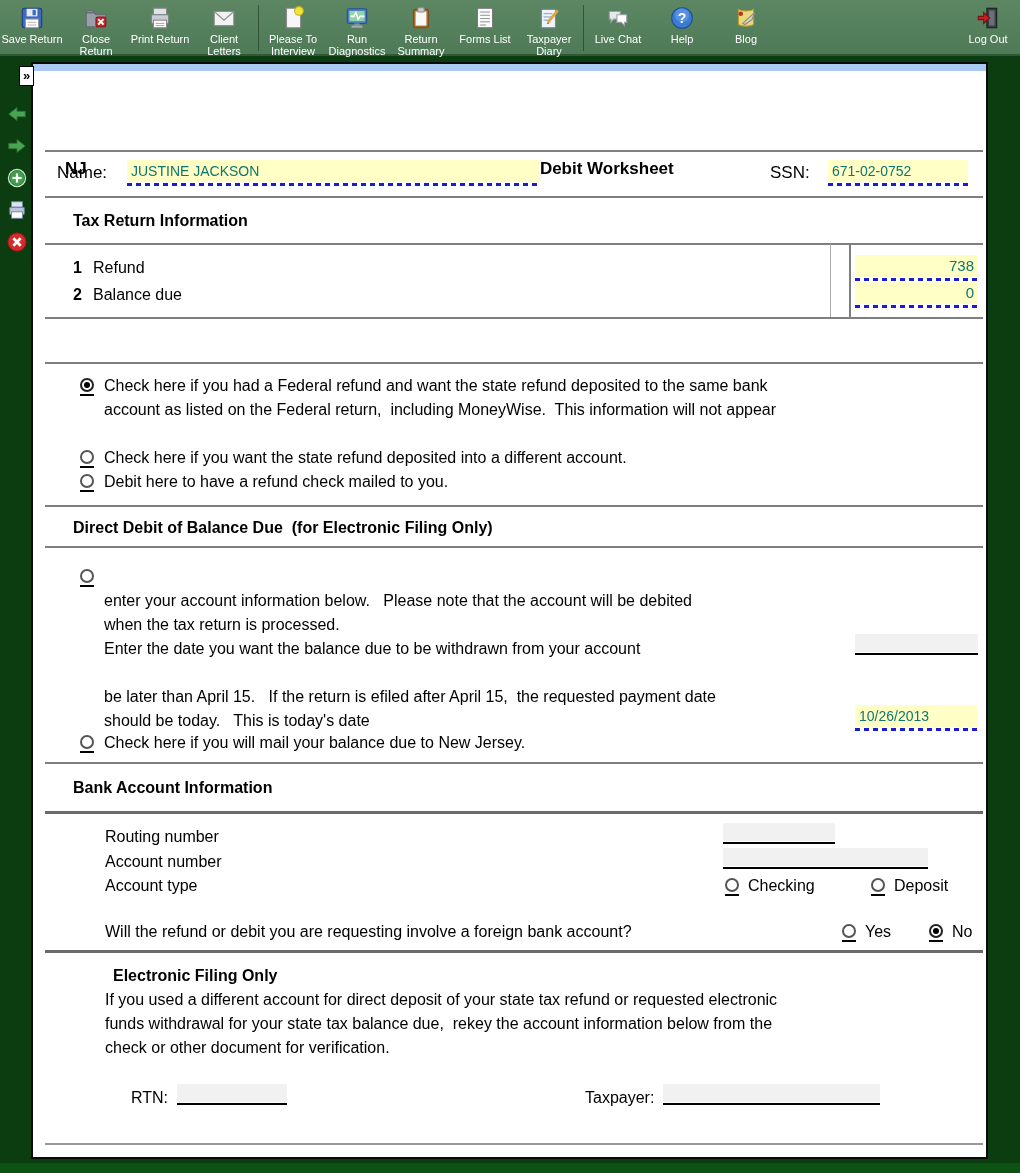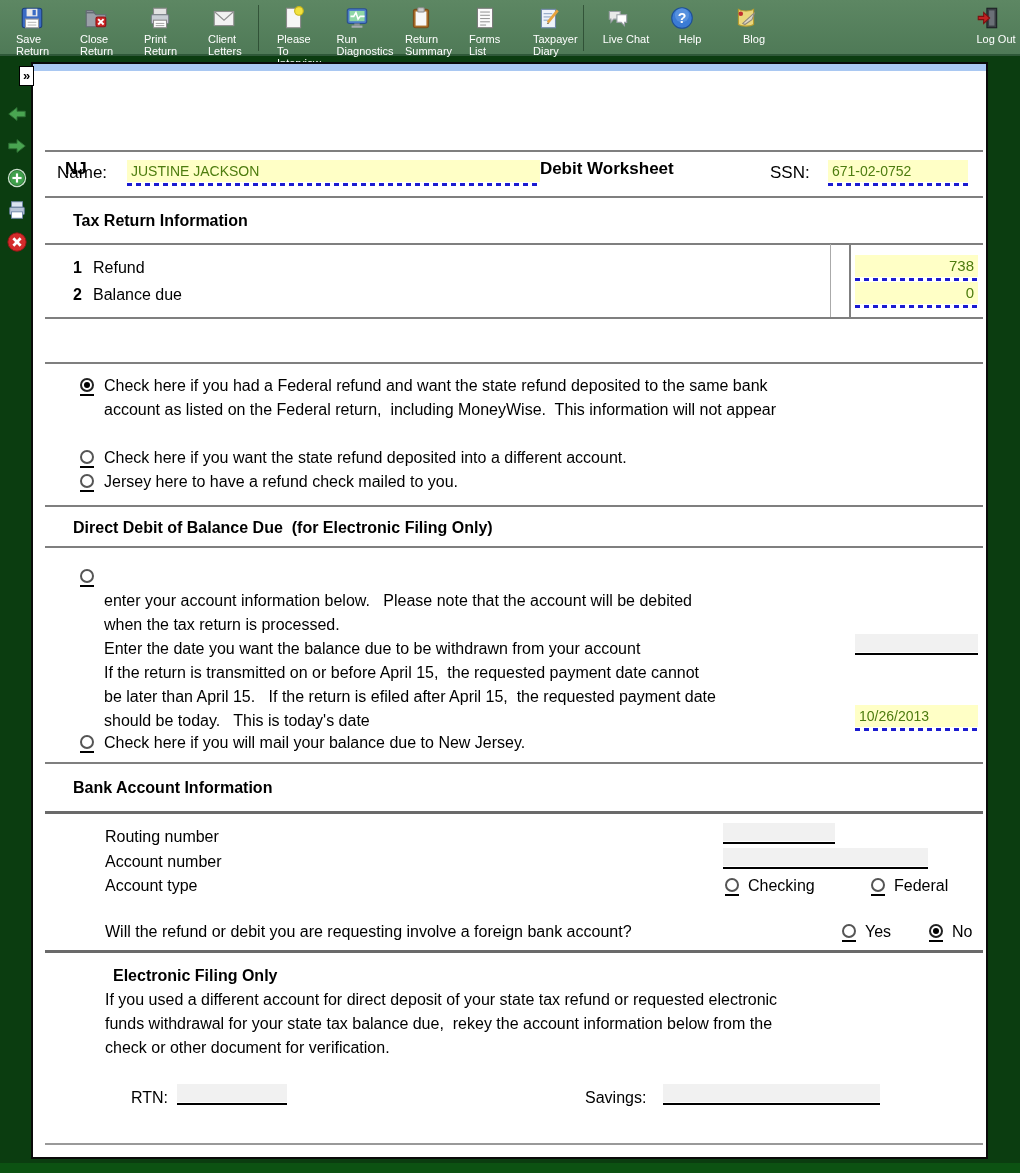--- a/index.html
+++ b/index.html
@@ -10,21 +10,21 @@
   }
   
   .toolbar{
     position:absolute;left:0;top:0;width:1020px;height:56px;
     background:linear-gradient(#5d8763,#4f7a57);
     border-bottom:2px solid #2e5838;
     display:flex;align-items:flex-start;padding-top:5px;box-sizing:border-box;
   }
   .tb-btn{width:64px;flex:0 0 64px;display:flex;flex-direction:column;align-items:center;cursor:default;}
   .tb-btn .ico{width:26px;height:26px;display:block;}
-  .tb-btn .lbl{color:#fff;font-size:11px;line-height:12px;margin-top:2px;white-space:normal;padding-left:16px;}
+  .tb-btn .lbl{color:#fff;font-size:11px;line-height:12px;text-align:center;margin-top:2px;white-space:normal;}
   .tb-sep{width:1px;height:46px;background:rgba(20,45,25,.55);margin:0 2px;flex:0 0 1px;}
   .tb-spacer{flex:1 1 auto;}
   
   .side-ico{position:absolute;left:6px;width:22px;height:22px;}
   .expander{
     position:absolute;left:19px;top:66px;width:15px;height:20px;background:#fff;
     border:1px solid #000;font-weight:bold;font-size:13px;line-height:18px;text-align:center;
     z-index:5;box-sizing:border-box;
   }
   
@@ -36,21 +36,21 @@
   .abs{position:absolute;}
   .hr{position:absolute;left:12px;right:3px;height:2px;background:#7f7f7f;}
   .hr.thick{height:3px;background:#6a6a6a;}
   .hr.thin{background:#999;}
   .vline{position:absolute;background:#7f7f7f;}
   .t{font-size:16px;color:#000;white-space:pre;line-height:19px;}
   .b{font-weight:bold;margin-left:8px;}
   .hdr{font-size:17px;font-weight:bold;margin-top:43px;}
   
   .fld{position:absolute;box-sizing:border-box;}
-  .fld .val{display:block;font-size:14px;line-height:22px;color:#4d7c0f;padding:0 4px;white-space:pre;overflow:hidden;}
+  .fld .val{display:block;font-size:14px;line-height:22px;color:#0f766e;padding:0 4px;white-space:pre;overflow:hidden;}
   .fld.yellow{background:#FFFFC6;height:22px;}
   .fld.yellow::after{content:"";position:absolute;left:0;right:0;bottom:-4px;height:3px;
     background:repeating-linear-gradient(90deg,#1b1bd0 0 5px,transparent 5px 9px);}
   .fld.gray{background:#F1F1F1;height:18px;}
   .fld.gray::after{content:"";position:absolute;left:0;right:0;bottom:-3px;height:2px;background:#000;}
   .fld .right{text-align:right;}
   
   .radio{display:inline-block;width:14px;vertical-align:top;}
   .radio .circ{display:block;width:10px;height:10px;border:2px solid #555;border-radius:50%;background:#fff;position:relative;}
   .radio .bar{display:block;width:14px;height:2px;background:#000;margin-top:2px;}
@@ -272,39 +272,38 @@
   <span class="radio abs" style="left:47px;top:386px">
       <span class="circ"></span>
       <span class="bar"></span>
     </span>
   <div class="abs t" style="left:71px;top:384px">Check here if you want the state refund deposited into a different account.</div>
 
   <span class="radio abs" style="left:47px;top:410px">
       <span class="circ"></span>
       <span class="bar"></span>
     </span>
-  <div class="abs t" style="left:71px;top:408px">Jersey here to have a refund check mailed to you.</div>
+  <div class="abs t" style="left:71px;top:408px">Debit here to have a refund check mailed to you.</div>
 
   <div class="hr" style="top:441px"></div>
 
   <div class="abs t b" style="left:32px;top:454px">Direct Debit of Balance Due  (for Electronic Filing Only)</div>
   <div class="hr" style="top:482px"></div>
 
   <span class="radio abs" style="left:47px;top:505px">
       <span class="circ"></span>
       <span class="bar"></span>
     </span>
   <div class="abs t" style="left:71px;top:527px">enter your account information below.   Please note that the account will be debited</div>
   <div class="abs t" style="left:71px;top:551px">when the tax return is processed.</div>
 
   <div class="abs t" style="left:71px;top:575px">Enter the date you want the balance due to be withdrawn from your account</div>
   <div class="fld gray" style="left:822px;top:570px;width:123px">
       <span class="val"></span>
     </div>
-  <div class="abs t" style="left:71px;top:599px">If the return is transmitted on or before April 15,  the requested payment date cannot</div>
   <div class="abs t" style="left:71px;top:623px">be later than April 15.   If the return is efiled after April 15,  the requested payment date</div>
   <div class="abs t" style="left:71px;top:647px">should be today.   This is today's date</div>
   <div class="fld yellow" style="left:822px;top:641px;width:123px">
       <span class="val">10/26/2013</span>
     </div>
 
   <span class="radio abs" style="left:47px;top:671px">
       <span class="circ"></span>
       <span class="bar"></span>
     </span>
@@ -328,21 +327,21 @@
   <div class="abs t" style="left:72px;top:812px">Account type</div>
   <span class="radio abs" style="left:692px;top:814px">
       <span class="circ"></span>
       <span class="bar"></span>
     </span>
   <div class="abs t" style="left:715px;top:812px">Checking</div>
   <span class="radio abs" style="left:838px;top:814px">
       <span class="circ"></span>
       <span class="bar"></span>
     </span>
-  <div class="abs t" style="left:861px;top:812px">Federal</div>
+  <div class="abs t" style="left:861px;top:812px">Deposit</div>
 
   <div class="abs t" style="left:72px;top:858px">Will the refund or debit you are requesting involve a foreign bank account?</div>
   <span class="radio abs" style="left:809px;top:860px">
       <span class="circ"></span>
       <span class="bar"></span>
     </span>
   <div class="abs t" style="left:832px;top:858px">Yes</div>
   <span class="radio abs sel" style="left:896px;top:860px">
       <span class="circ"></span>
       <span class="bar"></span>
@@ -353,21 +352,21 @@
 
   <div class="abs t b" style="left:72px;top:902px">Electronic Filing Only</div>
   <div class="abs t" style="left:72px;top:926px">If you used a different account for direct deposit of your state tax refund or requested electronic</div>
   <div class="abs t" style="left:72px;top:950px">funds withdrawal for your state tax balance due,  rekey the account information below from the</div>
   <div class="abs t" style="left:72px;top:974px">check or other document for verification.</div>
 
   <div class="abs t" style="left:98px;top:1024px">RTN:</div>
   <div class="fld gray" style="left:144px;top:1020px;width:110px">
       <span class="val"></span>
     </div>
-  <div class="abs t" style="left:552px;top:1024px">Savings:</div>
+  <div class="abs t" style="left:552px;top:1024px">Taxpayer:</div>
   <div class="fld gray" style="left:630px;top:1020px;width:217px">
       <span class="val"></span>
     </div>
 
   <div class="hr thin" style="top:1079px"></div>
 </div>
 
 <div class="footerstrip"></div>
 
 </body></html>

